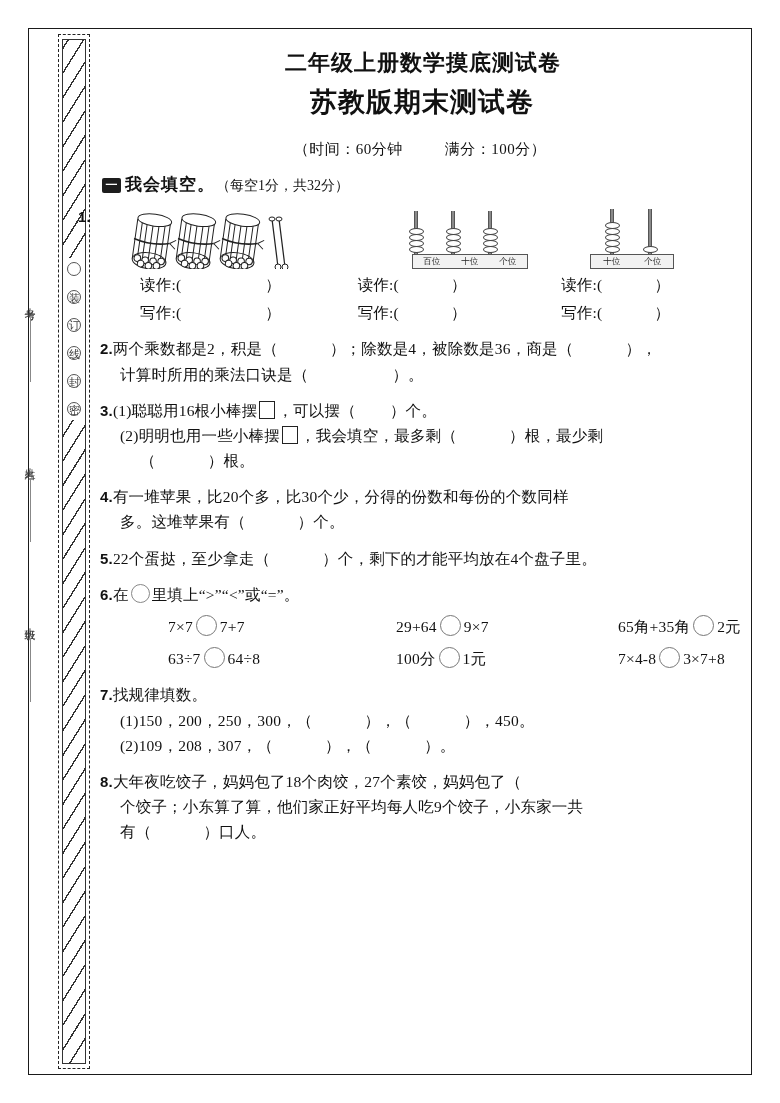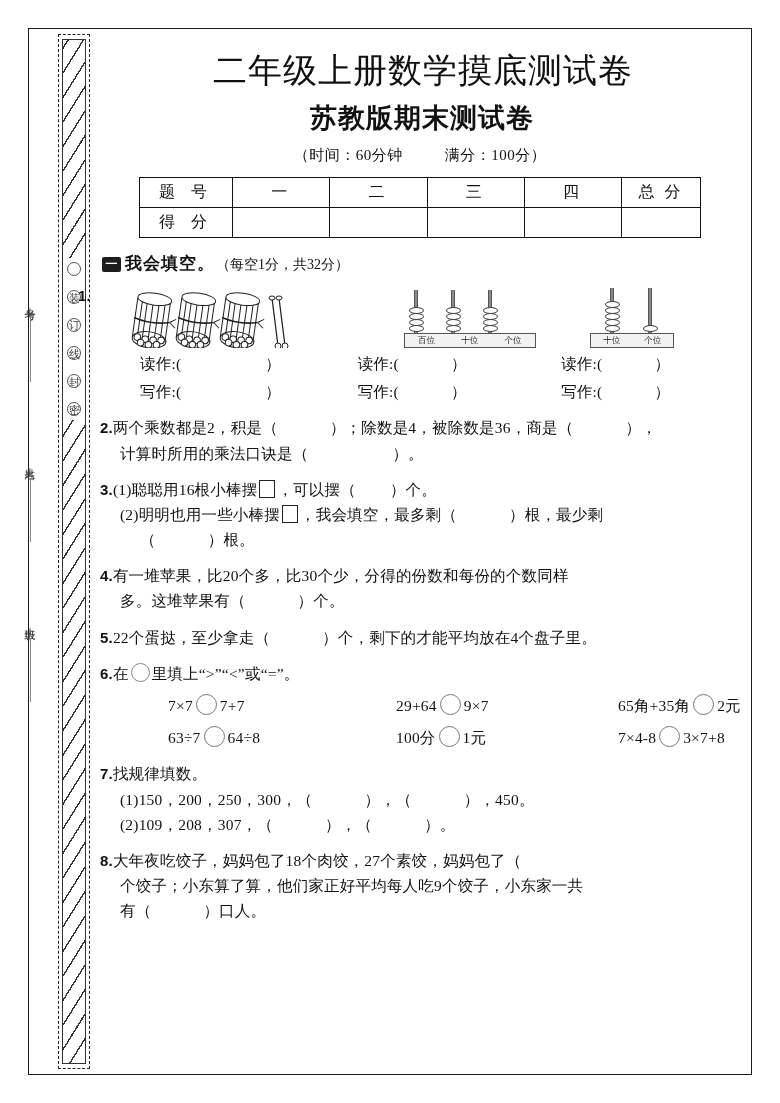--- a/index.html
+++ b/index.html
@@ -100,39 +100,39 @@
   
   .content {
     position: absolute;
     left: 100px; top: 34px;
     width: 640px;
   }
 
   .title-main {
     text-align: center;
     font-family: "Liberation Serif", "DejaVu Serif", serif;
-    font-weight: normal;
-    font-size: 34px;
+    font-weight: bold;
+    font-size: 22px;
     letter-spacing: 1px;
     margin: 14px 0 0 0;
     padding-left: 6px;
   }
   .title-sub {
     text-align: center;
     font-family: "Liberation Serif", "DejaVu Serif", serif;
     font-weight: bold;
     font-size: 27px;
     letter-spacing: 1px;
     margin: 6px 0 0 0;
     padding-left: 4px;
   }
   .title-meta {
     text-align: center;
     font-size: 15px;
-    margin: 10px 0 0 0;
+    margin: 20px 0 0 0;
     letter-spacing: 0.5px;
     font-family: Liberation Serif, serif;
   }
   .title-meta .gap { display: inline-block; width: 42px; }
 
   
   .score-table {
     margin: 12px auto 0 auto;
     border-collapse: collapse;
     width: 562px;
@@ -331,40 +331,20 @@
 </div>
 
 <div class="content">
 
   <div class="title-main">二年级上册数学摸底测试卷</div>
   <div class="title-sub">苏教版期末测试卷</div>
   <div class="title-meta">
     <span>（时间：60分钟</span><span class="gap"></span><span>满分：100分）</span>
   </div>
 
-  <table class="score-table">
-    <tbody>
-        <tr>
-      <td class="hdr">题 号</td>
-      <td>一</td>
-      <td>二</td>
-      <td>三</td>
-      <td>四</td>
-      <td class="tot">总 分</td>
-    </tr>
-    <tr>
-      <td class="hdr">得 分</td>
-      <td></td>
-      <td></td>
-      <td></td>
-      <td></td>
-      <td></td>
-    </tr>
-  </tbody>
-    </table>
 
   <div class="sec-head">
     <span class="sec-badge">一</span>
     <span class="sec-title">我会填空。</span>
     <span class="sec-note">（每空1分，共32分）</span>
   </div>
 
   <div class="q">
     <div class="q1-row">
 
@@ -445,21 +425,21 @@
             <div class="bead" style="bottom:8px;"></div>
             <div class="bead" style="bottom:14px;"></div>
             <div class="bead" style="bottom:20px;"></div>
           </div>
           <div class="rod" style="left:92px;height:44px;">
             <div class="bead" style="bottom:2px;"></div>
             <div class="bead" style="bottom:8px;"></div>
             <div class="bead" style="bottom:14px;"></div>
             <div class="bead" style="bottom:20px;"></div>
           </div>
-          <div class="base" style="left:8px;width:132px;">
+          <div class="base" style="left:16px;width:116px;">
             <span>百位</span>
             <span>十位</span>
             <span>个位</span>
           </div>
         </div>
       </div>
 
       <div class="q1-cell q1-c3">
         <div class="cframe" style="height:58px;width:110px;position:relative;margin-left:34px;">
           <div class="rod" style="left:20px;height:46px;">

